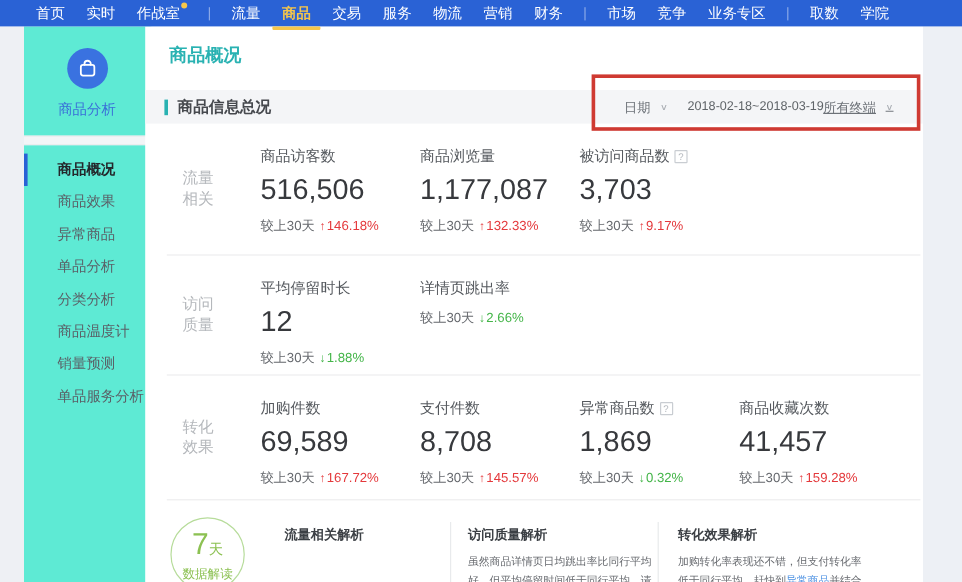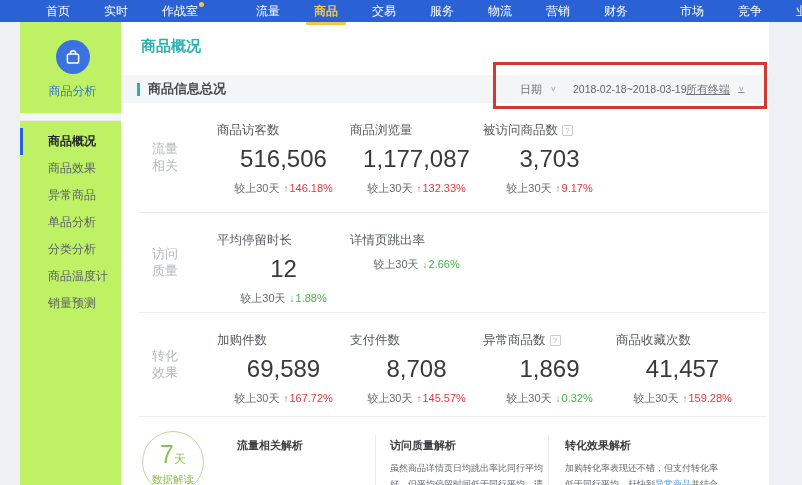--- a/index.html
+++ b/index.html
@@ -10,38 +10,38 @@
     -webkit-font-smoothing:antialiased;
   }
   .page { position:relative; width:802px; height:485px; overflow:hidden; background:#fff; }
 
   
   .topnav {
     position:absolute; top:0; left:0; width:802px; height:22px;
     background:#2a62d5; display:flex; align-items:center;
     padding-left:30px; gap:18px; color:#fff; font-size:12px; z-index:20;
   }
-  .nav-item { position:relative; cursor:pointer; white-space:nowrap; line-height:22px;margin-left:16px; }
+  .nav-item { position:relative; cursor:pointer; white-space:nowrap; line-height:22px; }
   .nav-item.active { color:#f6c64a; font-weight:bold; }
   .nav-item.active::after {
     content:""; position:absolute; left:-8px; right:-8px; top:22px; height:3px;
     background:#f6c64a; border-radius:1px;
   }
   .nav-divider { width:1px; height:11px; background:rgba(255,255,255,.45); }
   .dot { display:inline-block; width:5px; height:5px; border-radius:50%;
     background:#f6c64a; vertical-align:top; margin:2px 0 0 1px; }
 
   
   .left-strip { position:absolute; top:22px; left:0; width:20px; height:463px; background:#eef0f4; }
   .right-strip { position:absolute; top:22px; left:769px; width:33px; height:463px; background:#edf0f5; }
 
   
   .sidebar {
     position:absolute; top:22px; left:20px; width:106px; height:463px;
-    background:#bef264; border-right:1px solid #e6e8eb;
+    background:#5eead4; border-right:1px solid #e6e8eb;
   }
   .side-head { text-align:center; padding-top:18px; }
   .icon-circle {
     width:34px; height:34px; border-radius:50%; background:#3a72e0;
     margin:0 auto; display:flex; align-items:center; justify-content:center;
   }
   .side-title { color:#3a6fd8; font-size:12px; margin-top:9px; }
   .side-sep { height:8px; background:#f3f5f7; margin-top:13px;
     border-top:1px solid #ececee; border-bottom:1px solid #ececee; }
   .side-menu { margin-top:7px; }
@@ -75,21 +75,21 @@
 
   
   .rows { position:absolute; top:81px; left:0; width:648px; }
   .mrow { position:relative; }
   .mrow::after { content:""; position:absolute; left:18px; right:2px; bottom:0; height:1px; background:#ededee; }
   .mrow.r1 { height:110px; } .mrow.r2 { height:100px; } .mrow.r3 { height:104px; }
   .group-label {
     position:absolute; left:31px; top:50%; transform:translateY(-54%);
     color:#b5b8bc; font-size:13px; line-height:17px;
   }
-  .cards { position:absolute; left:96px; top:0; display:flex;text-align:center; }
+  .cards { position:absolute; left:96px; top:0; display:flex; }
   .card { width:133px; padding-top:19px; }
   .card-label-row { display:flex; align-items:center; }
   .card-label { font-size:12.5px; color:#55595e; }
   .help {
     display:inline-flex; align-items:center; justify-content:center;
     width:11px; height:11px; border:1px solid #c9cdd2; color:#b4b8bd;
     font-size:8px; margin-left:4px; border-radius:1px; cursor:pointer;
   }
   .card-value { font-size:24px; color:#37393d; margin-top:6px; letter-spacing:0; }
   .card-change { margin-top:8px; font-size:11px; color:#66696e; }
@@ -158,20 +158,21 @@
     </div>
     <div class="side-sep"></div>
     <div class="side-menu">
       <div class="side-item active">商品概况</div>
       <div class="side-item">商品效果</div>
       <div class="side-item">异常商品</div>
       <div class="side-item">单品分析</div>
       <div class="side-item">分类分析</div>
       <div class="side-item">商品温度计</div>
       <div class="side-item">销量预测</div>
+      <div class="side-item">单品服务分析</div>
     </div>
   </aside>
 
   <main class="main">
     <h1 class="page-title">商品概况</h1>
 
     <div class="section-bar">
       <span class="accent"></span>
       <span class="section-title">商品信息总况</span>
       <span class="bar-ctrl ctrl-date-label">

